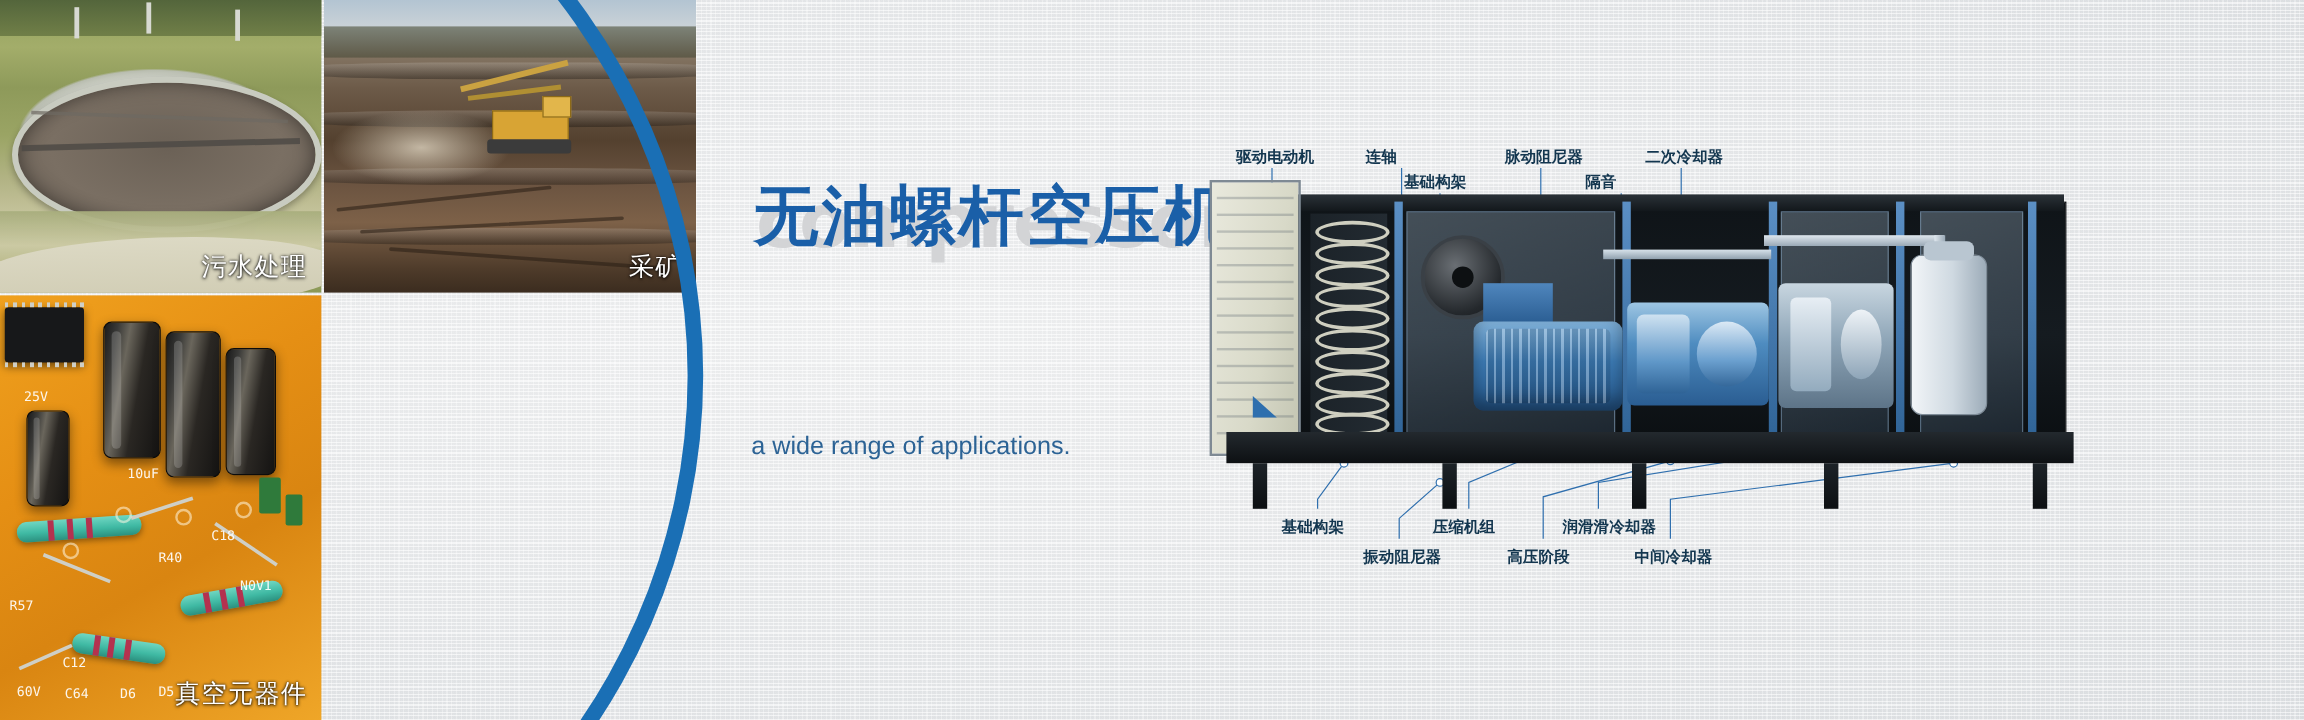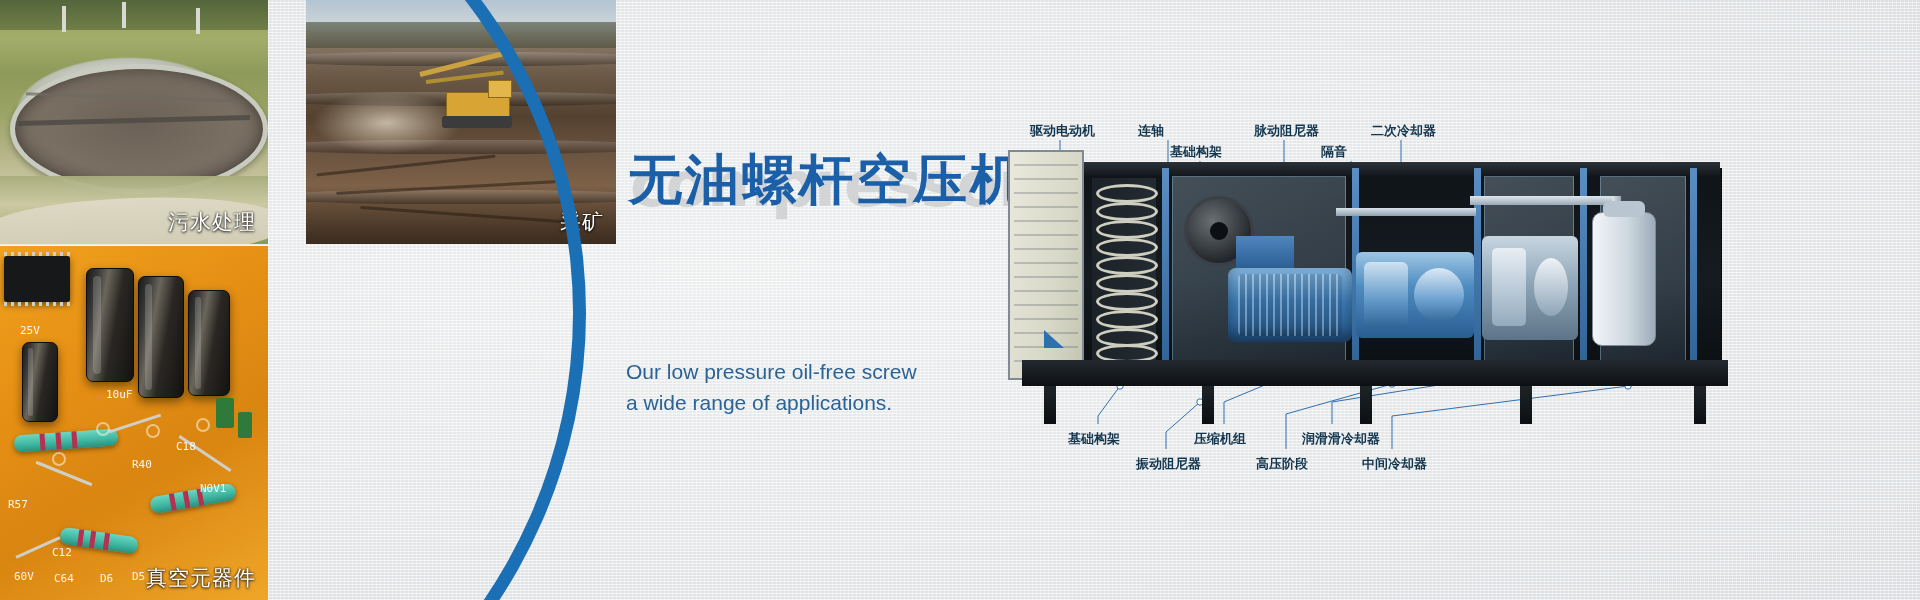--- a/index.html
+++ b/index.html
@@ -18,21 +18,21 @@
   
   #photo-grid{position:absolute;left:0;top:0;width:580px;height:600px;}
   .photo{position:absolute;overflow:hidden;}
   .photo .cap{
     position:absolute;right:12px;bottom:8px;
     font-size:21px;color:#ffffff;letter-spacing:1px;
     text-shadow:0 1px 3px rgba(0,0,0,.85),0 0 2px rgba(0,0,0,.9);
     font-family:"DejaVu Sans",sans-serif;white-space:nowrap;
   }
   #ph-0{left:0;top:0;width:268px;height:244px;}
-  #ph-1{left:270px;top:0;width:310px;height:244px;margin-left:36px;}
+  #ph-1{left:270px;top:0;width:310px;height:244px;}
   #ph-2{left:0;top:246px;width:268px;height:354px;}
   #ph-3{left:270px;top:246px;width:310px;height:354px;}
 
   
   .art-sewage{position:absolute;inset:0;
     background:
       radial-gradient(ellipse 150px 72px at 48% 46%, #6d6358 0%, #7c7063 40%, #8b8175 62%, rgba(139,129,117,0) 64%),
       radial-gradient(ellipse 158px 80px at 48% 47%, rgba(210,212,205,0) 60%, #cfd2c8 62%, #b9bdb0 70%, rgba(185,189,176,0) 72%),
       linear-gradient(180deg,#8fa05c 0%,#a3ad6a 16%,#8e9a5a 30%,#9aa464 46%,#b3b486 62%,#c6c49d 74%,#9faa68 86%,#8b9857 100%);
   }
@@ -279,21 +279,20 @@
 
   </div>
 
   <div id="arc-wrap">
     <div id="arc-fill"></div>
   </div>
 
   <div id="ghost2">compressor</div>
   <h1 id="title-cn">无油螺杆空压机</h1>
   <div id="para-en">
-    <div>Our low pressure oil-free screw</div>
     <div>a wide range of applications.</div>
   </div>
 
   <div id="diagram">
 
     <svg id="leaders">
         <polyline points="60,140 60,198 150,232" fill="none" stroke="#2f6fae" stroke-width="1"></polyline>
         <circle cx="150" cy="232" r="3.2" fill="#ffffff" stroke="#2f6fae" stroke-width="1"></circle>
         <polyline points="200,161 200,174 206,208" fill="none" stroke="#2f6fae" stroke-width="1"></polyline>
         <circle cx="206" cy="208" r="3.2" fill="#ffffff" stroke="#2f6fae" stroke-width="1"></circle>

